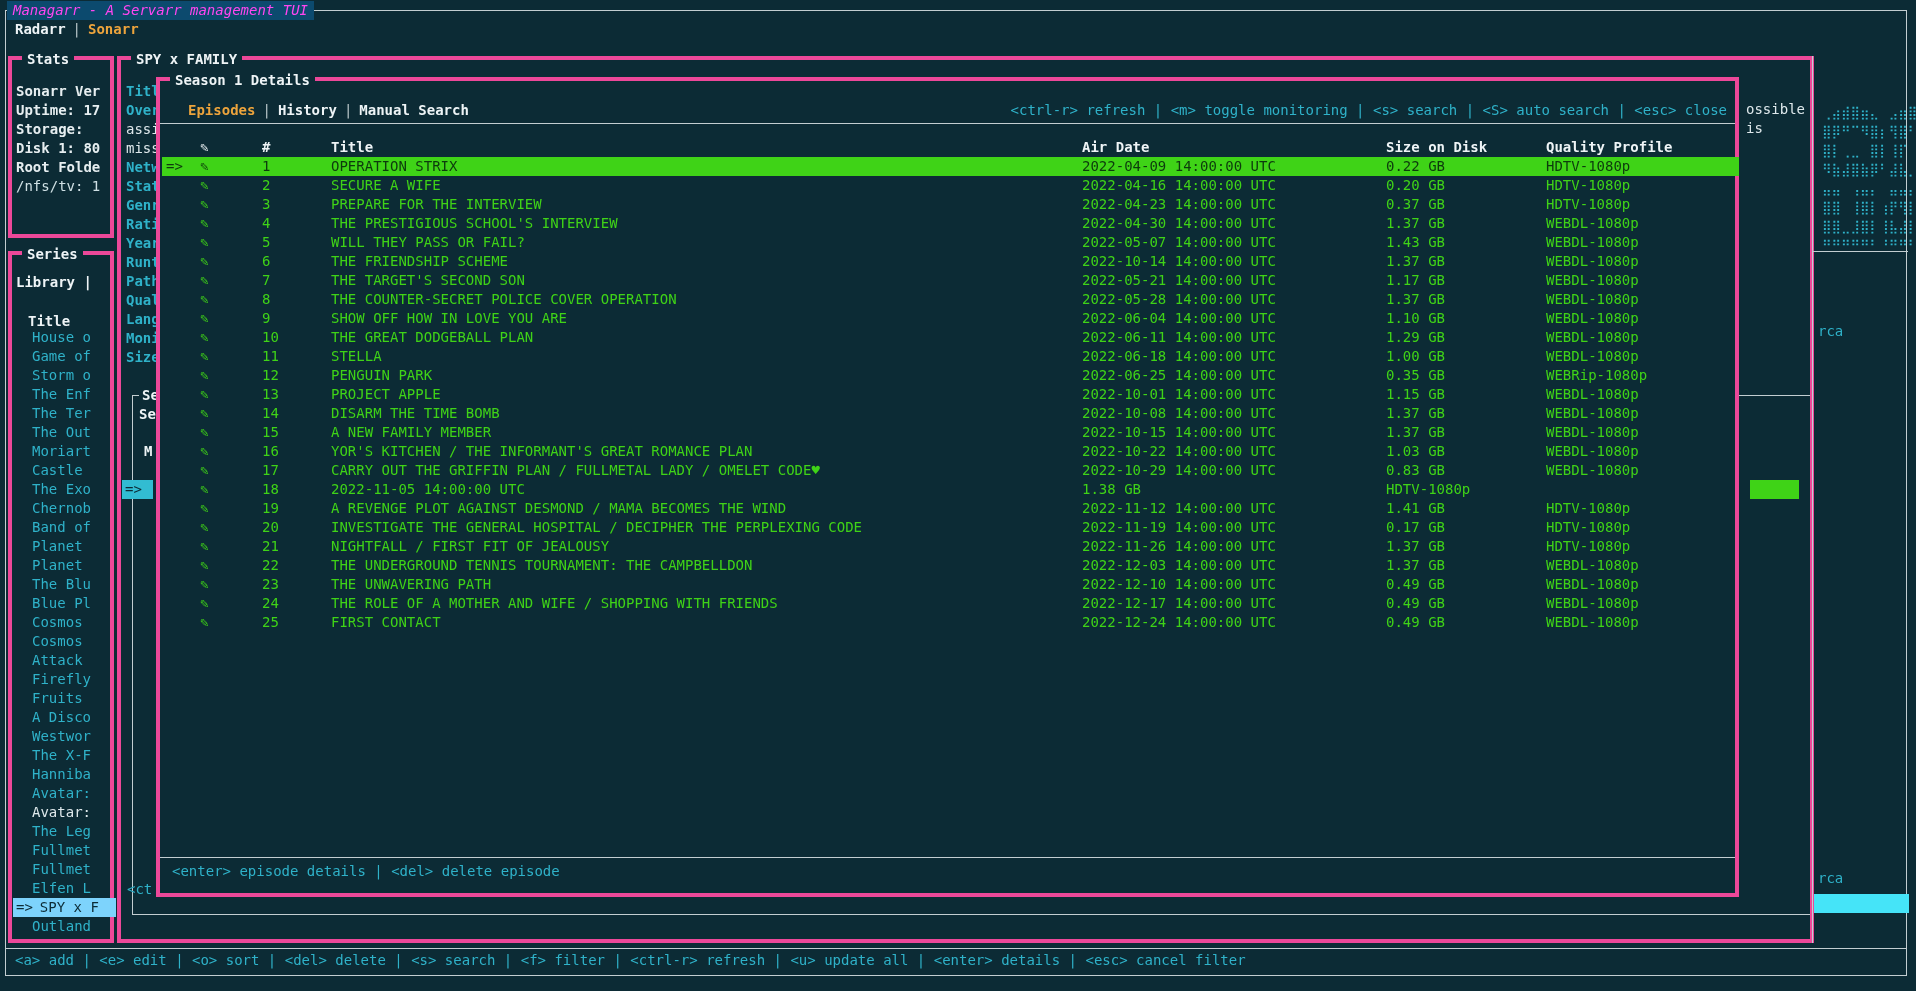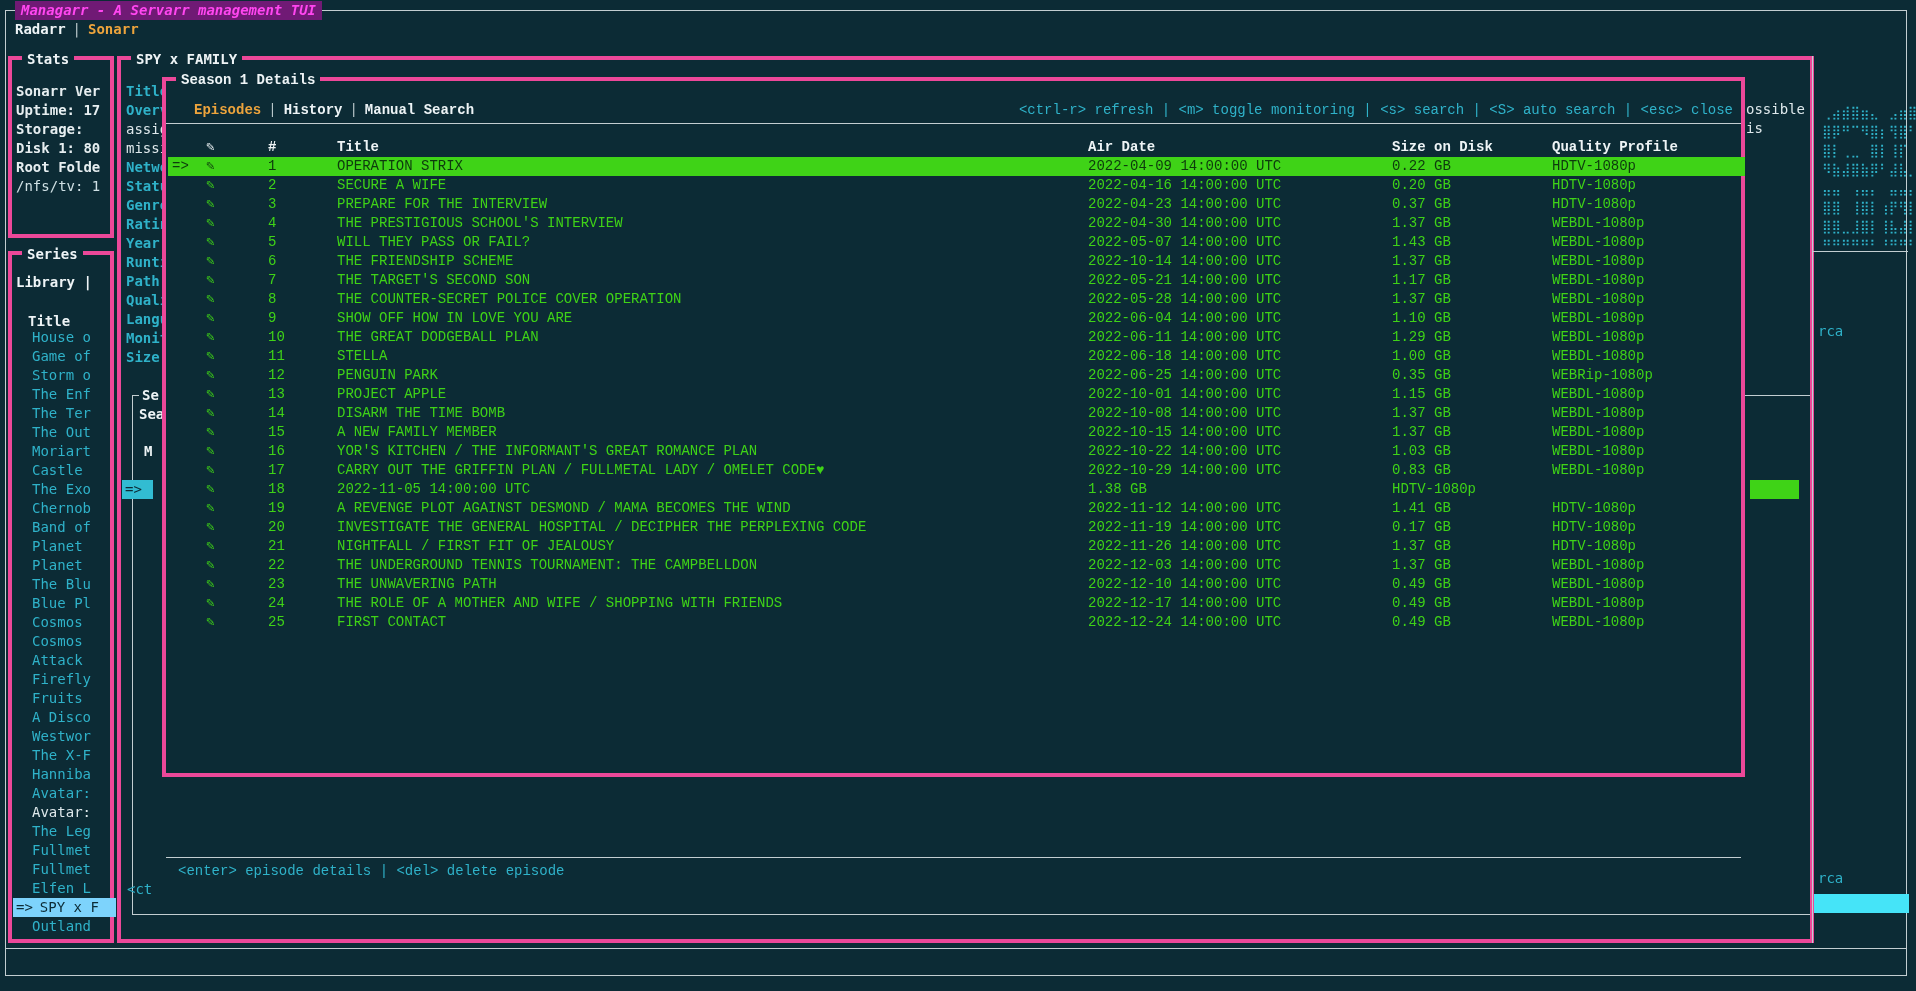--- a/index.html
+++ b/index.html
@@ -1,20 +1,20 @@
 <!DOCTYPE html>
 <html><head>
 <meta charset="utf-8">
 <style>
   html,body{margin:0;padding:0;background:#0c2b35;}
   body{width:1916px;height:991px;position:relative;overflow:hidden;
        font-family:"DejaVu Sans Mono",monospace;font-size:14px;line-height:19px;color:#dfe9ec;}
   .app{position:absolute;left:5px;top:10px;width:1900px;height:964px;border:1px solid #c3ced1;}
-  .app-title{position:absolute;left:9px;top:-10px;background:#701a75;padding:0 6px;
-             color:#ff46f0;font-style:italic;font-weight:bold;white-space:nowrap;}
+  .app-title{position:absolute;left:1px;top:-10px;background:#0c4a6e;padding:0 6px;
+             color:#ff46f0;font-style:italic;font-weight:normal;white-space:nowrap;}
   .tabbar{position:absolute;left:9px;right:9px;top:9px;height:19px;white-space:nowrap;}
   .tab{font-weight:bold;}
   .tab.inactive{color:#eef4f6;}
   .tab.active{color:#eda43c;}
   .tabsep{color:#b9c7ca;padding:0 7px;}
   .hints{color:#2fb2c9;}
   .top-hints{position:absolute;right:0;top:0;}
   .panel{position:absolute;border:4px solid #ec4899;background:#0c2b35;box-sizing:border-box;}
   .panel-title{position:absolute;top:-10px;left:10px;background:#0c2b35;padding:0 5px;
                font-weight:bold;color:#eef4f6;white-space:nowrap;}
@@ -43,21 +43,21 @@
                border:1px solid #c3ced1;border-right:none;}
   .seasons-title{position:absolute;top:-10px;left:6px;background:#0c2b35;padding:0 3px;
                  font-weight:bold;color:#eef4f6;}
   .seasons-tab{position:absolute;left:18px;top:345px;font-weight:bold;color:#eef4f6;}
   .seasons-col{position:absolute;left:23px;top:382px;font-weight:bold;color:#eef4f6;}
   .season-sel{position:absolute;left:1px;top:420px;width:31px;height:19px;background:#32bcd2;
               color:#0c2b35;padding-left:3px;box-sizing:border-box;}
   .gutter-green{position:absolute;left:1629px;top:420px;width:49px;height:19px;background:#3fd317;}
   .seasons-help{position:absolute;left:6px;top:820px;color:#2fb2c9;white-space:nowrap;}
   
-  .overlay{left:156px;top:66px;width:1583px;height:700px;z-index:5;font-family:Liberation Mono, monospace;}
+  .overlay{left:150px;top:66px;width:1583px;height:820px;z-index:5;}
   .ov-tabs{position:absolute;left:12px;right:8px;top:20px;height:19px;white-space:nowrap;margin-left:16px;}
   .ov-tab{font-weight:bold;color:#eef4f6;}
   .ov-tab.active{color:#eda43c;}
   .ov-hints{position:absolute;right:0;top:0;}
   .hline{position:absolute;height:1px;background:#c3ced1;}
   .ov-sep-top{left:0;right:0;top:42px;}
   .ov-sep-bottom{left:0;right:0;top:776px;}
   .ov-footer{position:absolute;left:12px;top:781px;color:#2fb2c9;white-space:nowrap;}
   .ep-table{position:absolute;left:2px;top:57px;width:1577px;}
   .ep-row{display:grid;grid-template-columns:38px 62px 69px 751px 304px 160px auto;
@@ -421,14 +421,15 @@
   <div class="strip-vline"></div>
   <div class="strip-hdiv"></div>
   <div class="logo">
     <div>⢀⣴⣾⣿⣶⣄⠀⣠⣶⣿</div><div>⣿⡿⠛⠉⠻⣿⡆⢻⣿⠃</div><div>⣿⡇⢀⣀⠀⣿⡇⢸⡏⠀</div><div>⠻⣷⣼⣿⣷⡿⠃⣼⣧⡀</div><div>⣤⣤⠀⢠⣤⡄⠀⣤⣤⡄</div><div>⣿⣿⠀⢸⣿⡇⢰⡟⢻⡇</div><div>⣿⣿⣀⣸⣿⡇⢸⣧⣼⡇</div><div>⠛⠛⠛⠛⠛⠃⠘⠛⠛⠃</div>
   </div>
   <div class="rca-frag" style="top:311px">rca</div>
   <div class="rca-frag" style="top:858px">rca</div>
   <div class="cyan-rect"></div>
 
   <div class="hline bottom-sep"></div>
+  <div class="hints bottom-hints">&lt;a&gt; add | &lt;e&gt; edit | &lt;o&gt; sort | &lt;del&gt; delete | &lt;s&gt; search | &lt;f&gt; filter | &lt;ctrl-r&gt; refresh | &lt;u&gt; update all | &lt;enter&gt; details | &lt;esc&gt; cancel filter</div>
 
 </div>
 
 </body></html>

